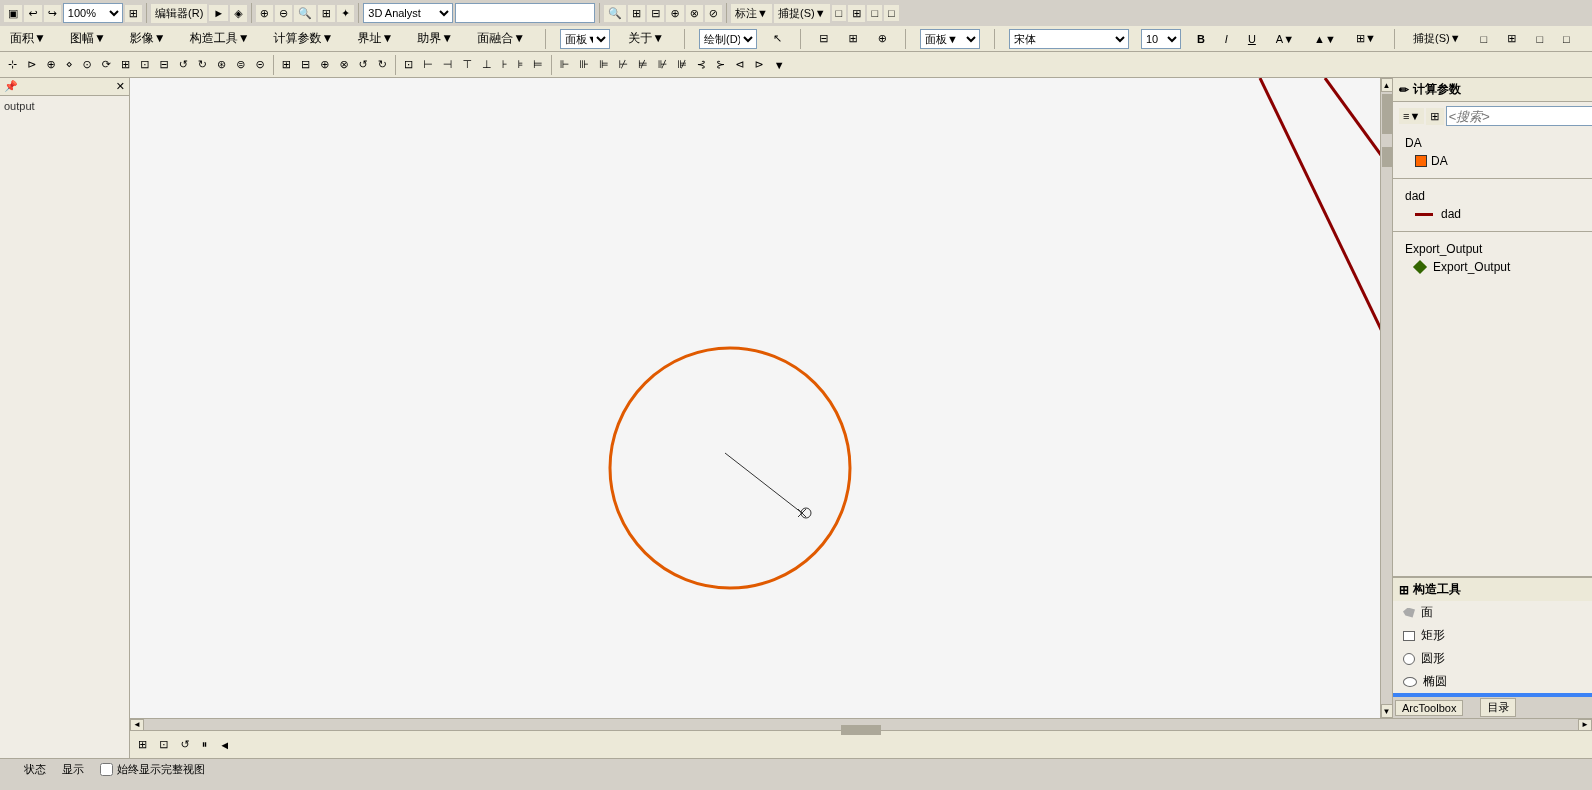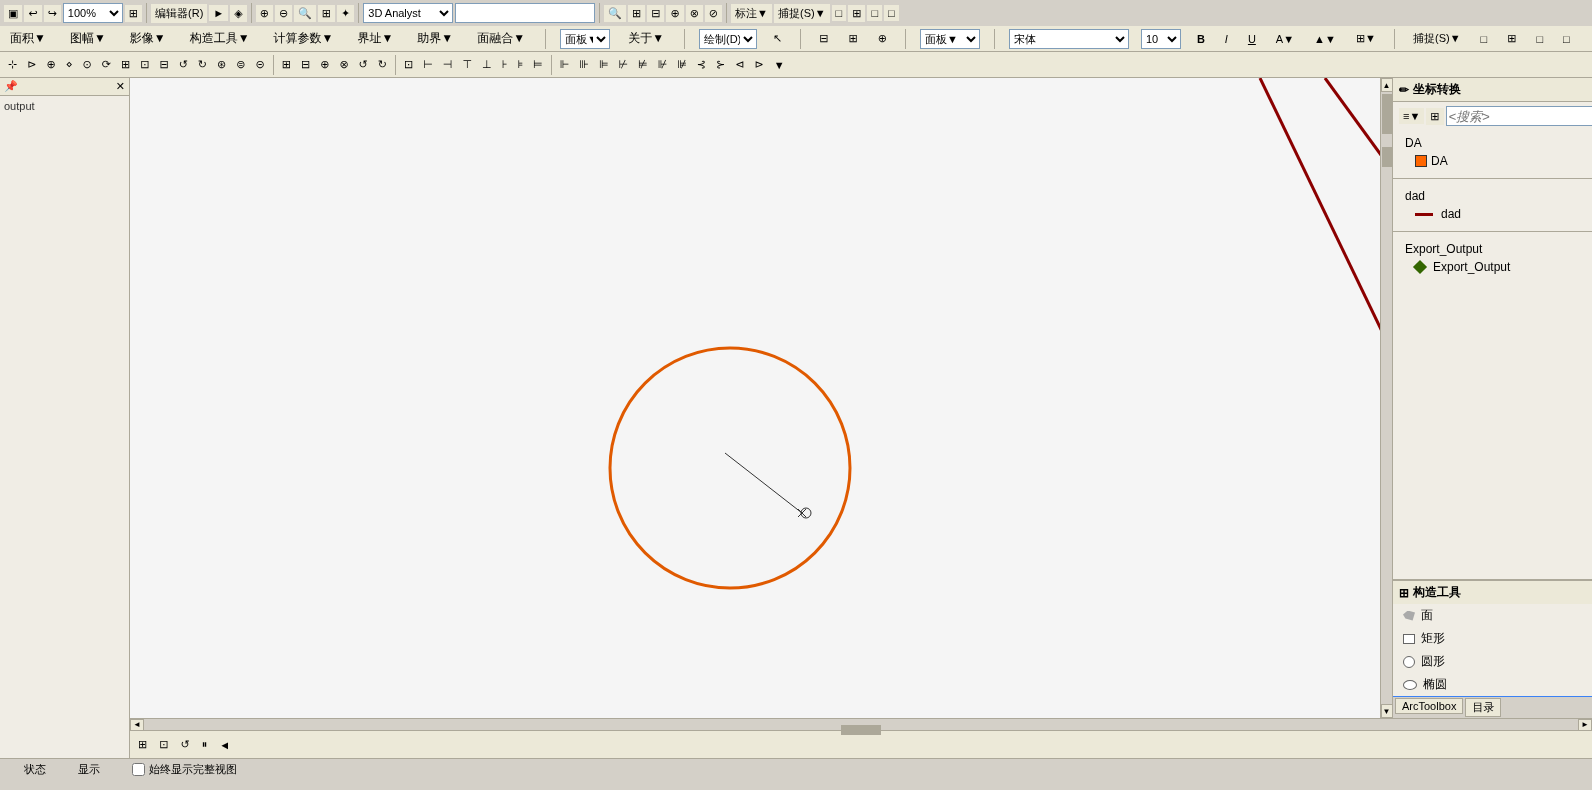--- a/index.html
+++ b/index.html
@@ -50,21 +50,21 @@
     
     
     .status-bar { background: #d4d0c8; border-top: 1px solid #aca899; display: flex; align-items: center; padding: 1px 4px; height: 22px; font-size: 11px; }
     
     .toolbar-row-2 { display: flex; align-items: center; padding: 2px 4px; gap: 2px; min-height: 26px; background: #ece9d8; border-bottom: 1px solid #aca899; flex-wrap: wrap; }
     
     .canvas-wrapper { display: flex; flex: 1; flex-direction: column; }
     .canvas-main { display: flex; flex: 1; }
     
     
-    .arc-bottom-tabs { display: flex; align-items: flex-start; padding: 1px 2px; background: #d4d0c8; border-top: 1px solid #3b82f6; gap: 2px; }
+    .arc-bottom-tabs { display: flex; align-items: center; padding: 1px 2px; background: #d4d0c8; border-top: 4px solid #3b82f6; gap: 17px; }
     .arc-tab { padding: 1px 6px; background: #ece9d8; border: 1px solid #aca899; font-size: 11px; cursor: pointer; }
     
     
     .pin-icon { font-size: 11px; cursor: pointer; }
   </style>
 </head>
 <body>
 
 <div class="toolbar-row">
   <button class="toolbar-btn">▣</button>
@@ -237,21 +237,21 @@
         <div style="flex:1; background:#d4d0c8; position:relative; width:100%;">
           <div style="width:10px; height:40px; background:#aca899; margin:2px auto; cursor:pointer;"></div>
         </div>
         <div style="width:12px; height:14px; background:#ece9d8; border:1px solid #aca899; display:flex; align-items:center; justify-content:center; font-size:8px; cursor:pointer;">▼</div>
       </div>
 
       <div class="right-panel">
 
         <div class="right-panel-title">
           <span>✏</span>
-          <span>坐标转换</span>
+          <span>计算参数</span>
         </div>
 
         <div style="padding:4px 6px; display:flex; gap:2px; align-items:center;">
           <button class="toolbar-btn">≡▼</button>
           <button class="toolbar-btn">⊞</button>
           <input class="toolbar-input" style="flex: 1 1 0%; font-size: 13px; font-style: italic;" placeholder="&lt;搜索&gt;">
         </div>
 
         <div class="right-panel-section">
           <div class="tree-group-label">DA</div>
@@ -333,21 +333,21 @@
       <button class="toolbar-btn">↺</button>
       <button class="toolbar-btn">⏸</button>
       <button class="toolbar-btn">◄</button>
     </div>
   </div>
 
 </div>
 
 <div class="status-bar">
   <span style="margin-right:20px;"></span>
-  <div style="flex:1; display:flex; gap:32px; align-items:center;">
+  <div style="flex:1; display:flex; gap:16px; align-items:center;">
     <span>状态</span>
     <span>显示</span>
     <label style="display:flex; align-items:center; gap:4px;">
       <input type="checkbox" style="">
       <span>始终显示完整视图</span>
     </label>
   </div>
 </div>
 
 </body></html>

